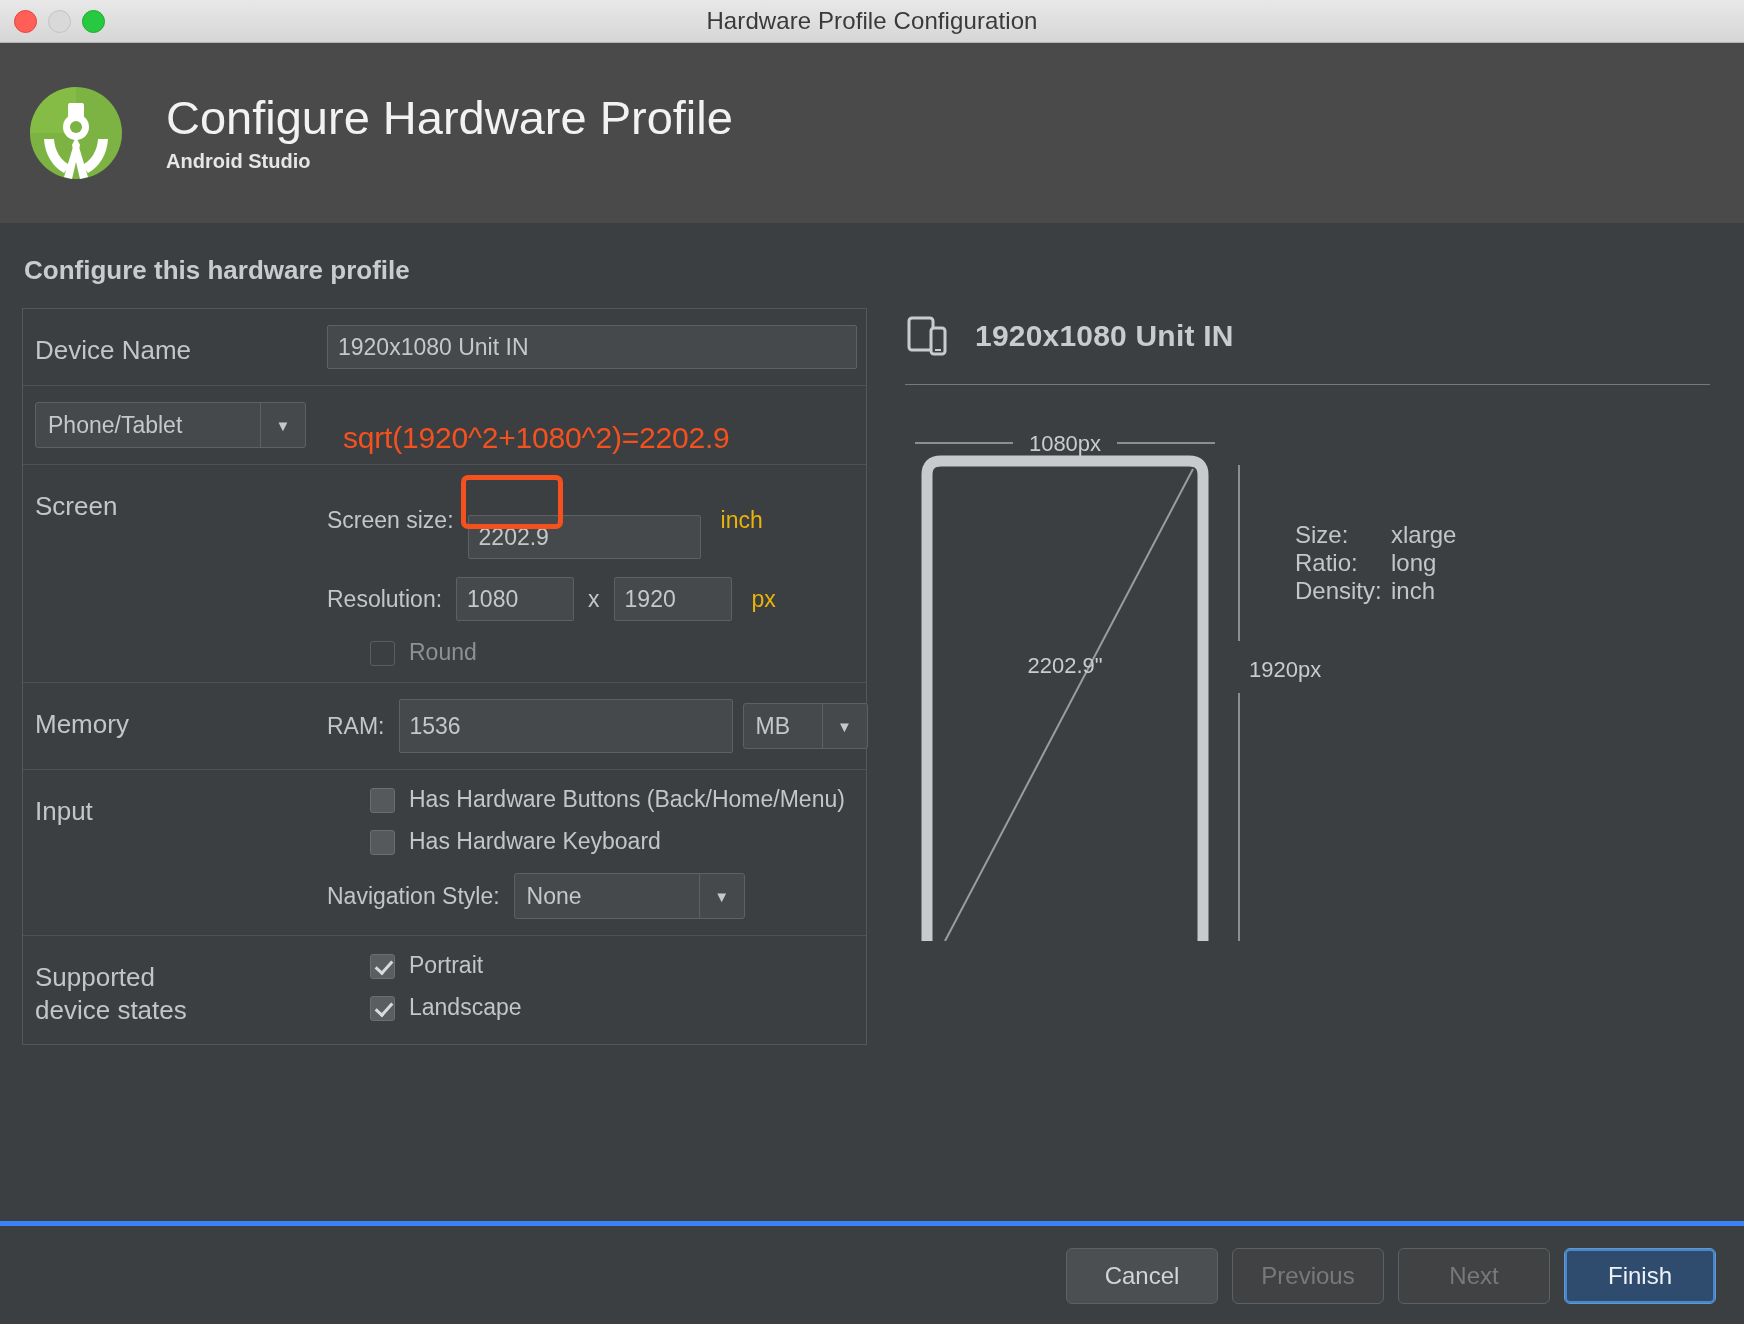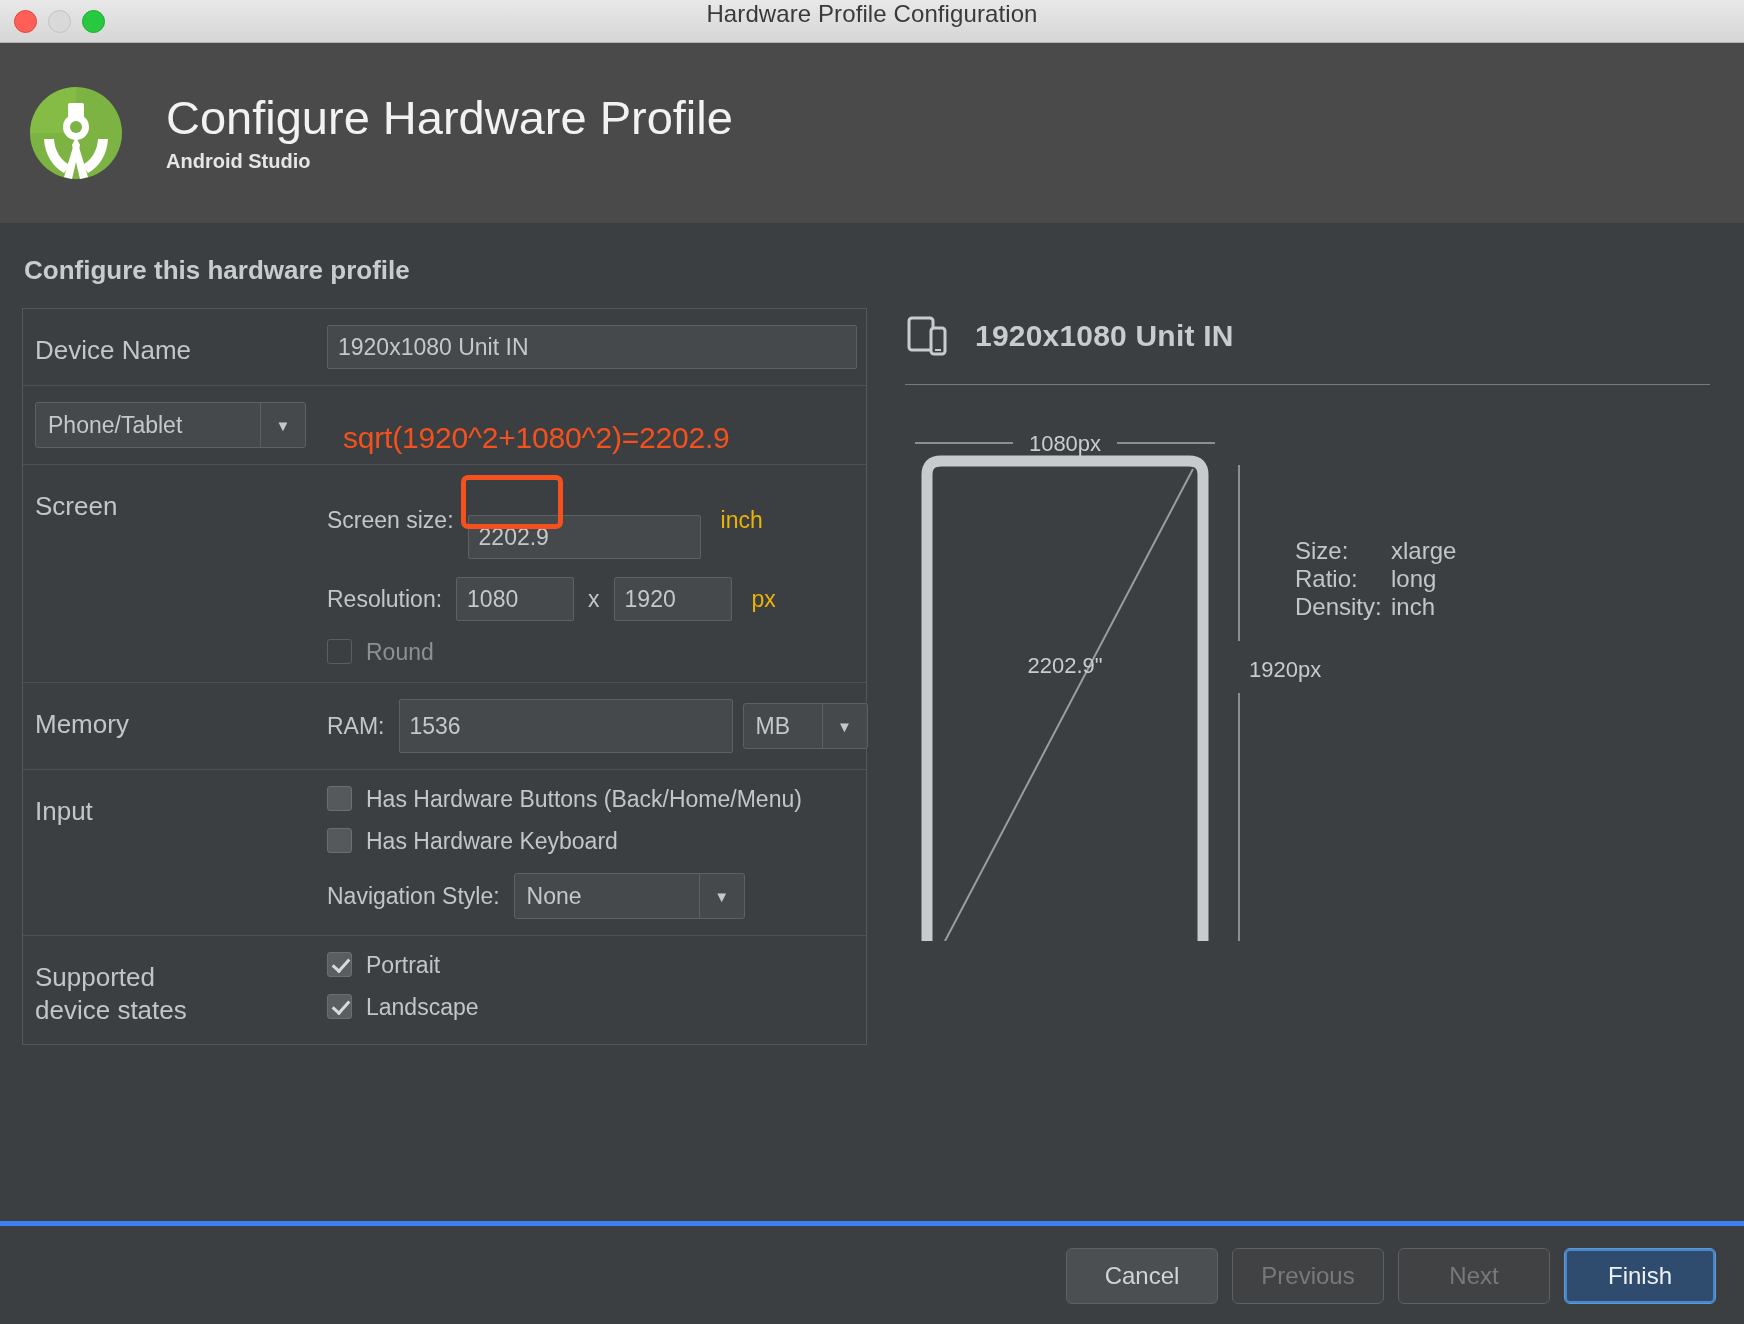--- a/index.html
+++ b/index.html
@@ -22,21 +22,21 @@
     overflow: hidden;
   }
 
   
   .titlebar {
     position: relative;
     height: 42px;
     background: linear-gradient(to bottom, #e8e8e8 0%, #d6d6d6 100%);
     border-bottom: 1px solid #b4b4b4;
     display: flex;
-    align-items: flex-start;
+    align-items: center;
   }
   .traffic {
     position: absolute;
     left: 14px;
     top: 10px;
     display: flex;
     gap: 11px;
   }
   .light {
     width: 21px;
@@ -188,21 +188,21 @@
   .unit {
     font-size: 23px;
     color: #eab308;
     margin-left: 20px;
   }
   .xsep { font-size: 23px; color: #c3c6c8; margin: 0 14px; }
 
   .row-gap { margin-top: 18px; }
 
   
-  .cbrow { display: flex; align-items: flex-start; margin-bottom: 15px; }
+  .cbrow { display: flex; align-items: flex-end; margin-bottom: 15px; margin-left: 43px; }
   .cbrow:last-child { margin-bottom: 0; }
   .cbox {
     width: 25px;
     height: 25px;
     flex: 0 0 25px;
     border-radius: 3px;
     margin-right: 14px;
     box-sizing: border-box;
     position: relative;
     background: #5a5e60;
@@ -269,21 +269,21 @@
     letter-spacing: .2px;
   }
   .pv-stage {
     position: relative;
     height: 520px;
     margin-top: 36px;
   }
   .pv-specs {
     position: absolute;
     left: 390px;
-    top: 116px;
+    top: 100px;
     font-size: 24px;
     color: #c3c6c8;
     line-height: 1.16;
   }
   .spec-line { display: flex; }
   .spec-key { width: 96px; flex: 0 0 96px; }
 
   
   .footer {
     position: absolute;

